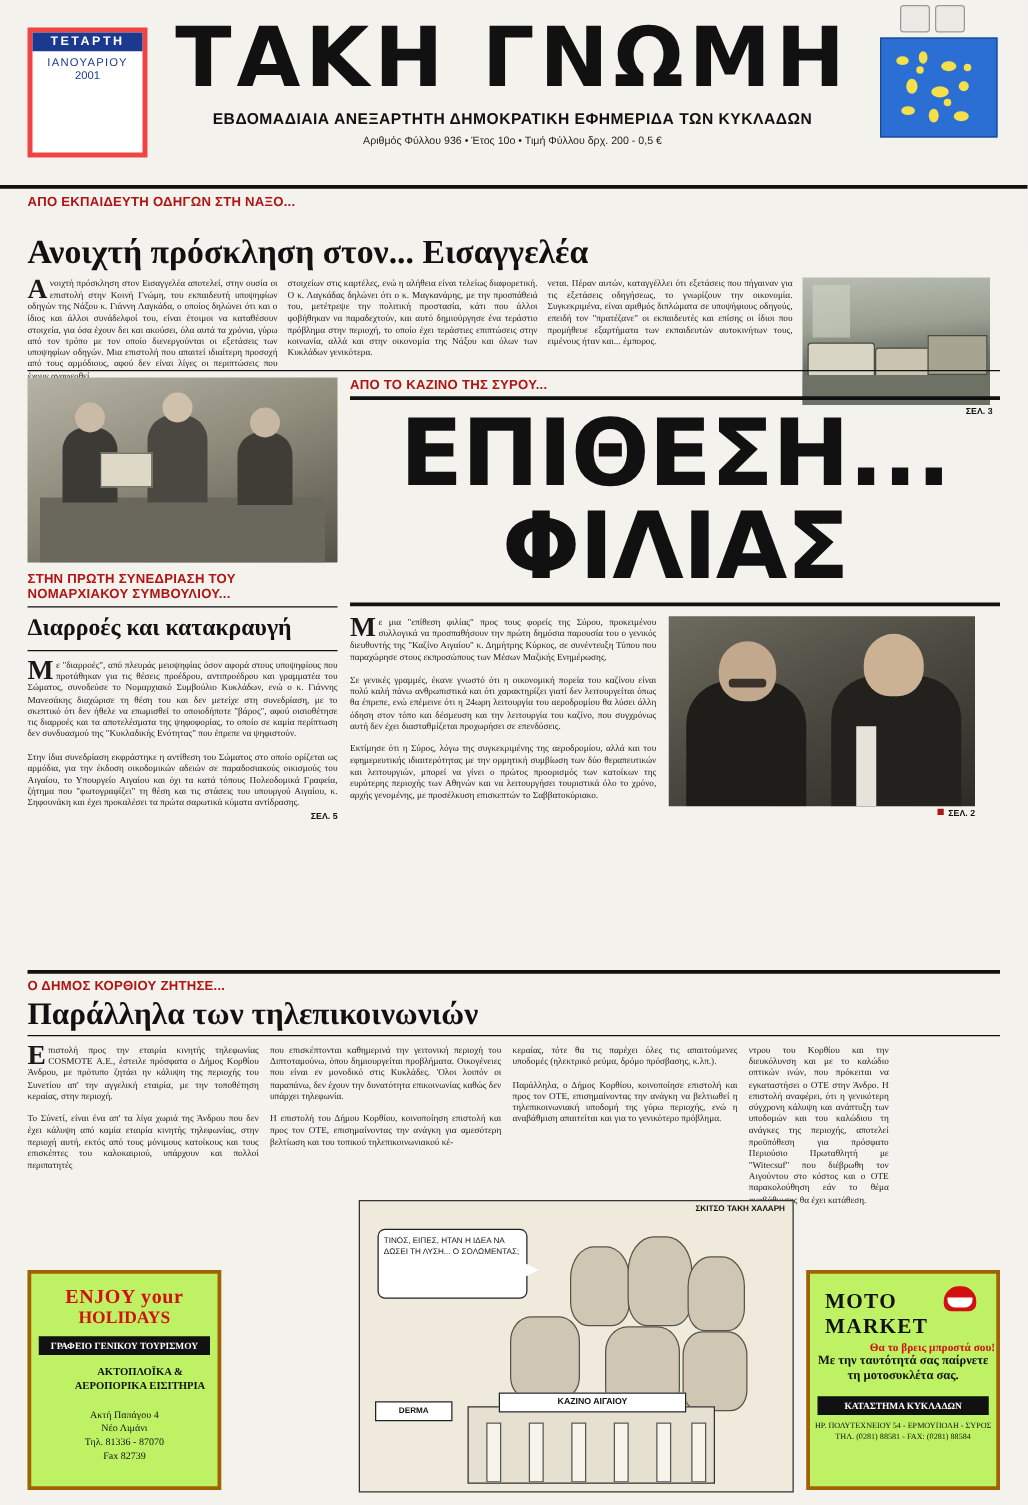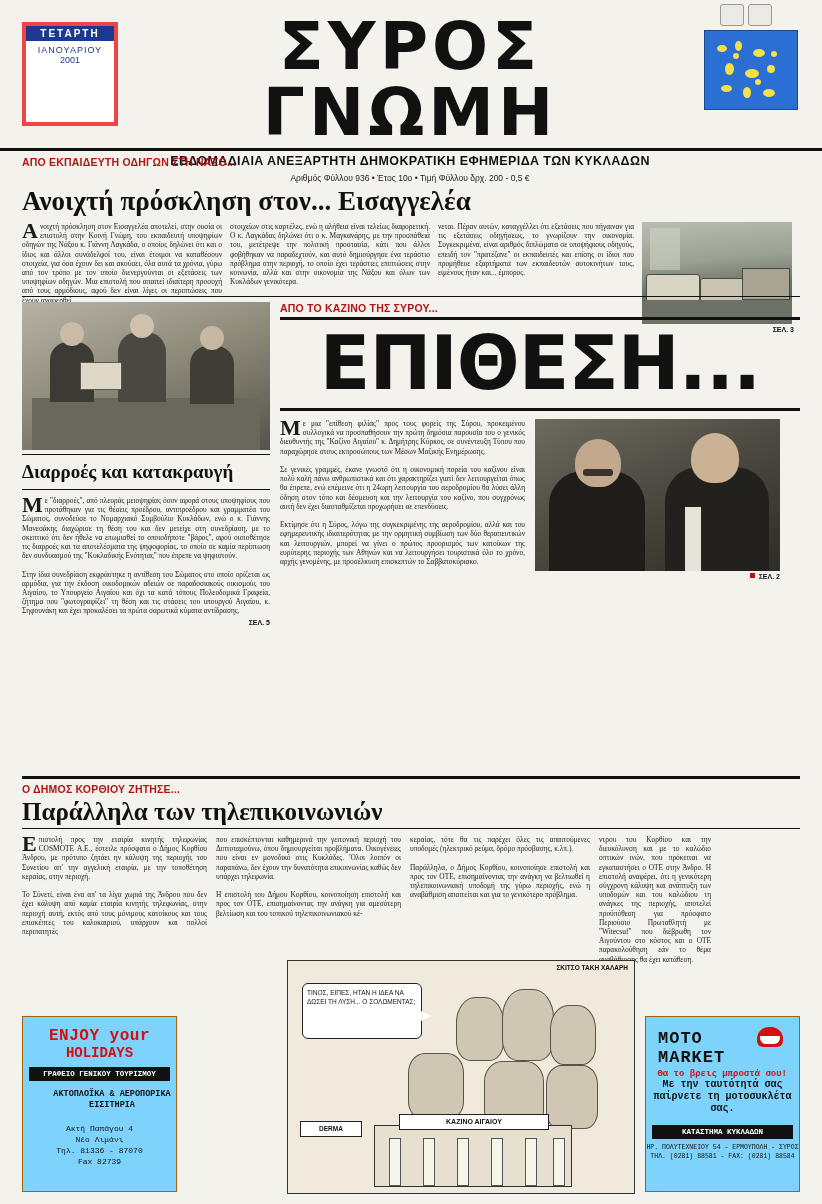--- a/index.html
+++ b/index.html
@@ -103,22 +103,22 @@
 
   
   .bot{position:absolute;left:22px;top:776px;width:778px;}
   .bot .hl{font-size:25px;line-height:28px;margin-top:3px;}
   .bot-cols{display:flex;gap:9px;margin-top:6px;}
   .bc{width:185px;}
   .photo-phone{width:150px;height:118px;}
 
   
   .ad{
-    position:absolute;box-sizing:border-box;background:#7dd3fc;border:1px solid #a16207;
-    text-align:center;font-family:Liberation Mono, monospace;
+    position:absolute;box-sizing:border-box;background:#bef264;border:3px solid #a16207;
+    text-align:center;font-family:Liberation Serif, serif;
   }
   .ad-left{left:22px;top:1016px;width:155px;height:176px;}
   .ad-left .t1{color:#d40f0f;font-weight:bold;font-size:16px;margin-top:10px;letter-spacing:.5px;}
   .ad-left .t2{color:#d40f0f;font-weight:bold;font-size:14px;}
   .ad-left .band{background:#111;color:#fff;font-size:7.5px;font-weight:bold;margin:6px 6px;padding:3px 0;}
   .ad-left .t3{font-size:8.5px;font-weight:bold;margin-top:8px;line-height:11px;color:#111;padding-left:25px;}
   .ad-left .t4{font-size:8px;margin-top:12px;line-height:11px;color:#111;}
   .ad-right{left:645px;top:1016px;width:155px;height:176px;}
   .ad-right .mm1{font-weight:bold;font-size:17px;letter-spacing:1px;margin-top:12px;color:#111;}
   .ad-right .mm2{font-weight:bold;font-size:17px;letter-spacing:1px;color:#111;}
@@ -175,21 +175,21 @@
       <span class="e1"></span><span class="e1"></span>
     </div>
 
     <div class="date-box">
       <div class="dow">ΤΕΤΑΡΤΗ</div>
       <div class="mon">ΙΑΝΟΥΑΡΙΟΥ</div>
       <div class="yr">2001</div>
     </div>
 
     <div class="title-wrap">
-      <div class="title">ΣΥΡΟΣ ΓΝΩΜΗ</div>
+      <div class="title">ΤΑΚΗ ΓΝΩΜΗ</div>
       <div class="subtitle">ΕΒΔΟΜΑΔΙΑΙΑ ΑΝΕΞΑΡΤΗΤΗ ΔΗΜΟΚΡΑΤΙΚΗ ΕΦΗΜΕΡΙΔΑ ΤΩΝ ΚΥΚΛΑΔΩΝ</div>
       <div class="subline">Αριθμός Φύλλου 936 • Έτος 10ο • Τιμή Φύλλου δρχ. 200 - 0,5 €</div>
     </div>
 
     <div class="mast-logo">
       <span class="isl" style="left:12px;top:14px;width:10px;height:7px;"></span>
       <span class="isl" style="left:30px;top:10px;width:7px;height:10px;"></span>
       <span class="isl" style="left:48px;top:18px;width:12px;height:8px;"></span>
       <span class="isl" style="left:20px;top:32px;width:9px;height:12px;"></span>
       <span class="isl" style="left:40px;top:38px;width:14px;height:9px;"></span>
@@ -232,33 +232,35 @@
       <div class="photo-meet photo" style="background:linear-gradient(160deg,#b6b3a6 0%,#908c7c 45%,#55524a 100%);">
         <div style="position:absolute;left:10px;top:96px;width:228px;height:52px;background:#6a675c;"></div>
         <div style="position:absolute;left:28px;top:40px;width:44px;height:60px;background:#3c3a34;border-radius:18px 18px 0 0;"></div>
         <div style="position:absolute;left:96px;top:30px;width:48px;height:70px;background:#4a4840;border-radius:20px 20px 0 0;"></div>
         <div style="position:absolute;left:168px;top:44px;width:44px;height:58px;background:#3f3d36;border-radius:18px 18px 0 0;"></div>
         <div style="position:absolute;left:38px;top:20px;width:24px;height:24px;background:#c9bba6;border-radius:50%;"></div>
         <div style="position:absolute;left:108px;top:12px;width:24px;height:24px;background:#cfc1ac;border-radius:50%;"></div>
         <div style="position:absolute;left:178px;top:24px;width:24px;height:24px;background:#c6b8a3;border-radius:50%;"></div>
         <div style="position:absolute;left:58px;top:60px;width:40px;height:26px;background:#ded8c6;border:1px solid #5a564c;"></div>
       </div>
+      <div class="kicker" style="margin-top:7px;line-height:12px;">ΣΤΗΝ ΠΡΩΤΗ ΣΥΝΕΔΡΙΑΣΗ ΤΟΥ ΝΟΜΑΡΧΙΑΚΟΥ ΣΥΜΒΟΥΛΙΟΥ...</div>
       <div class="rule" style="width:248px;margin-top:4px;"></div>
       <div class="hl">Διαρροές και κατακραυγή</div>
       <div class="rule" style="width:248px;margin-bottom:6px;"></div>
       <div class="body-text dropcap" style="white-space:pre-line;">Με "διαρροές", από πλευράς μειοψηφίας όσον αφορά στους υποψηφίους που προτάθηκαν για τις θέσεις προέδρου, αντιπροέδρου και γραμματέα του Σώματος, συνοδεύσε το Νομαρχιακό Συμβούλιο Κυκλάδων, ενώ ο κ. Γιάννης Μανεσάκης διαχώρισε τη θέση του και δεν μετείχε στη συνεδρίαση, με το σκεπτικό ότι δεν ήθελε να επωμισθεί το οποιοδήποτε "βάρος", αφού οισιοθέτησε τις διαρροές και τα αποτελέσματα της ψηφοφορίας, το οποίο σε καμία περίπτωση δεν συνδυασμού της "Κυκλαδικής Ενότητας" που έπρεπε να ψηφιστούν.
 
 Στην ίδια συνεδρίαση εκφράστηκε η αντίθεση του Σώματος στο οποίο ορίζεται ως αρμόδια, για την έκδοση οικοδομικών αδειών σε παραδοσιακούς οικισμούς του Αιγαίου, το Υπουργείο Αιγαίου και όχι τα κατά τόπους Πολεοδομικά Γραφεία, ζήτημα που "φωτογραφίζει" τη θέση και τις στάσεις του υπουργού Αιγαίου, κ. Σηφουνάκη και έχει προκαλέσει τα πρώτα σαρωτικά κύματα αντίδρασης.</div>
       <div class="sel" style="margin-top:3px;">ΣΕΛ. 5</div>
     </div>
 
     <div class="mid-right" style="top:6px;">
       <div class="kicker">ΑΠΟ ΤΟ ΚΑΖΙΝΟ ΤΗΣ ΣΥΡΟΥ...</div>
       <div class="rule2" style="width:520px;margin:3px 0 6px 0;"></div>
       <div class="megatitle">ΕΠΙΘΕΣΗ...</div>
+      <div class="megatitle l2">ΦΙΛΙΑΣ</div>
       <div class="rule2" style="width:520px;margin:8px 0 0 0;"></div>
 
       <div class="mid-right-cols">
         <div class="mrc body-text dropcap" style="white-space:pre-line;">Με μια "επίθεση φιλίας" προς τους φορείς της Σύρου, προκειμένου συλλογικά να προσπαθήσουν την πρώτη δημόσια παρουσία του ο γενικός διευθυντής της "Καζίνο Αιγαίου" κ. Δημήτρης Κύρκος, σε συνέντευξη Τύπου που παραχώρησε στους εκπροσώπους των Μέσων Μαζικής Ενημέρωσης.
 
 Σε γενικές γραμμές, έκανε γνωστό ότι η οικονομική πορεία του καζίνου είναι πολύ καλή πάνω ανθρωπιστικά και ότι χαρακτηρίζει γιατί δεν λειτουργείται όπως θα έπρεπε, ενώ επέμεινε ότι η 24ωρη λειτουργία του αεροδρομίου θα λύσει άλλη όδηση στον τόπο και δέσμευση και την λειτουργία του καζίνο, που συγχρόνως αυτή δεν έχει διασταθμίζεται προχωρήσει σε επενδύσεις.
 
 Εκτίμησε ότι η Σύρος, λόγω της συγκεκριμένης της αεροδρομίου, αλλά και του εφημερευτικής ιδιαιτερότητας με την ορμητική συμβίωση των δύο θεραπευτικών και λειτουργιών, μπορεί να γίνει ο πρώτος προορισμός των κατοίκων της ευρύτερης περιοχής των Αθηνών και να λειτουργήσει τουριστικά όλο το χρόνο, αρχής γενομένης, με προσέλκυση επισκεπτών το Σαββατοκύριακο.</div>
         <div class="mrc">
           <div class="photo-men photo" style="background:linear-gradient(155deg,#6d6a5f 0%,#4b4840 50%,#2e2c27 100%);">
@@ -329,20 +331,20 @@
     <div class="t4" style="white-space:pre-line;">Ακτή Παπάγου 4
 Νέο Λιμάνι
 Τηλ. 81336 - 87070
 Fax 82739</div>
   </div>
 
   <div class="ad ad-right">
     <div class="helmet"></div>
     <div class="mm1" style="text-align:left;padding-left:12px;">MOTO</div>
     <div class="mm2" style="text-align:left;padding-left:12px;">MARKET</div>
-    <div class="mm-red" style="text-align:right;padding-right:12px;">Θα το βρεις μπροστά σου!</div>
+    <div class="mm-red" style="text-align:right;padding-right:1px;">Θα το βρεις μπροστά σου!</div>
     <div class="mm3">Με την ταυτότητά σας παίρνετε τη μοτοσυκλέτα σας.</div>
     <div class="band">ΚΑΤΑΣΤΗΜΑ ΚΥΚΛΑΔΩΝ</div>
     <div class="mm4" style="white-space:pre-line;">ΗΡ. ΠΟΛΥΤΕΧΝΕΙΟΥ 54 - ΕΡΜΟΥΠΟΛΗ - ΣΥΡΟΣ
 ΤΗΛ. (0281) 88581 - FAX: (0281) 88584</div>
   </div>
 
 </div>
 
 </body></html>

